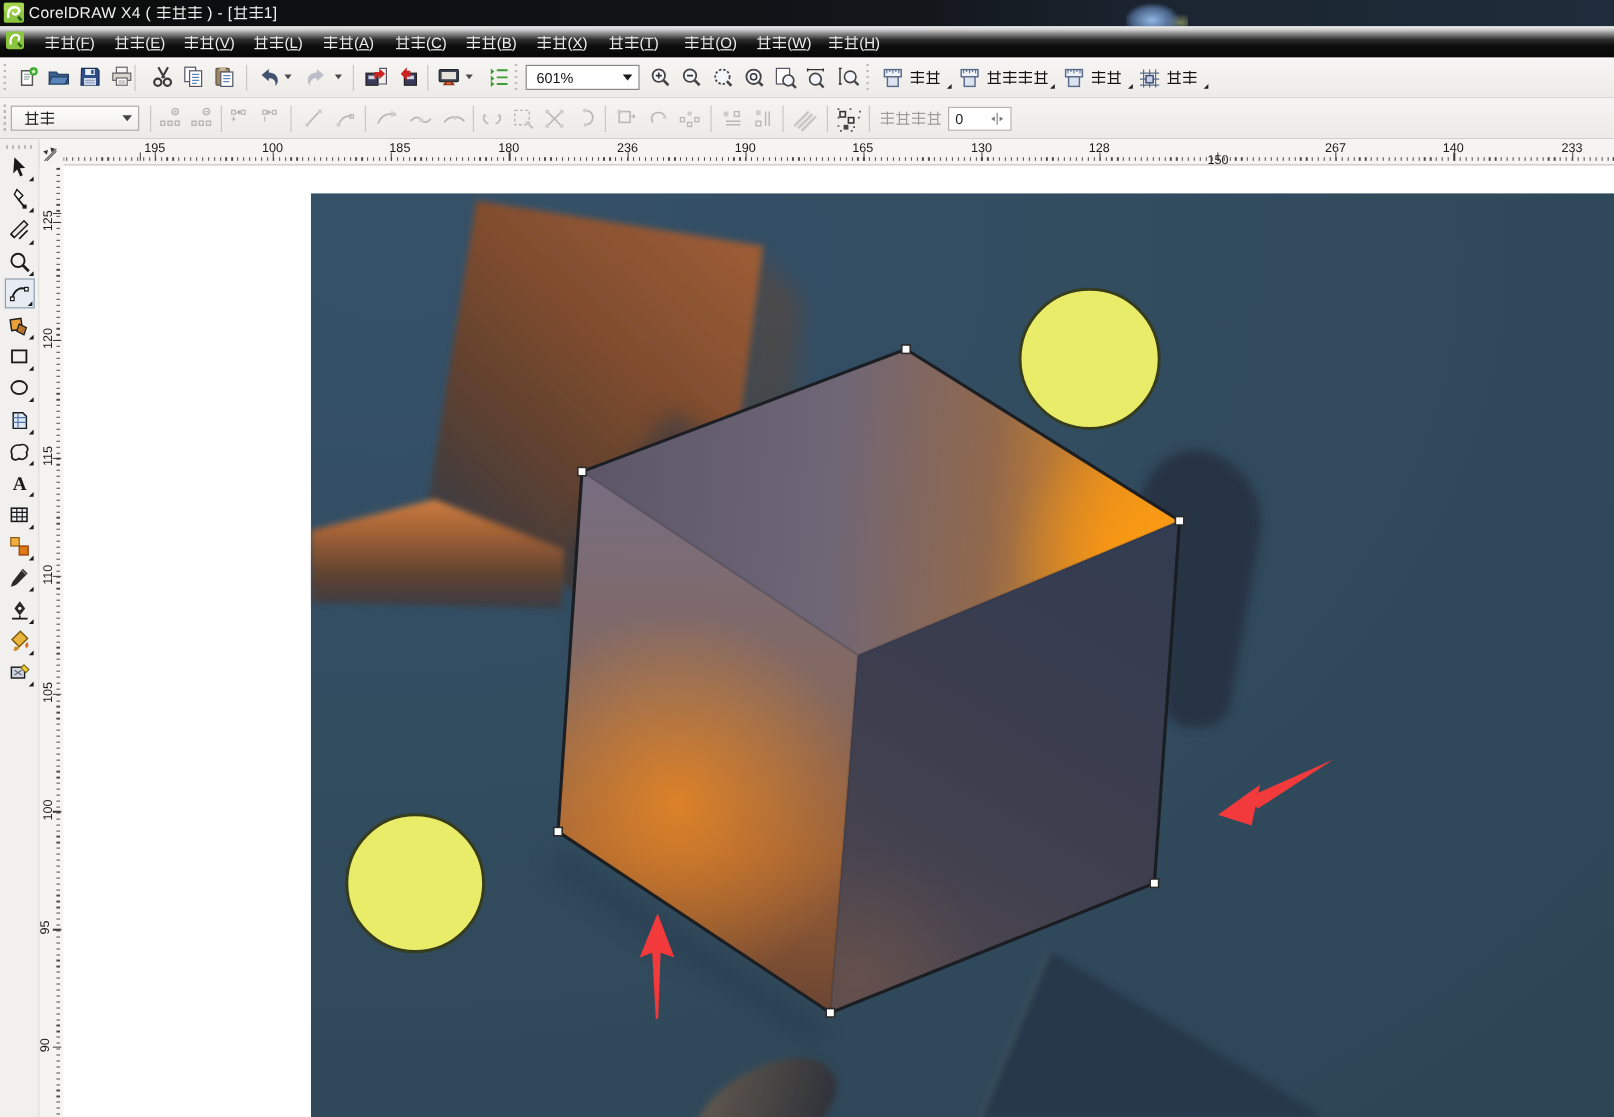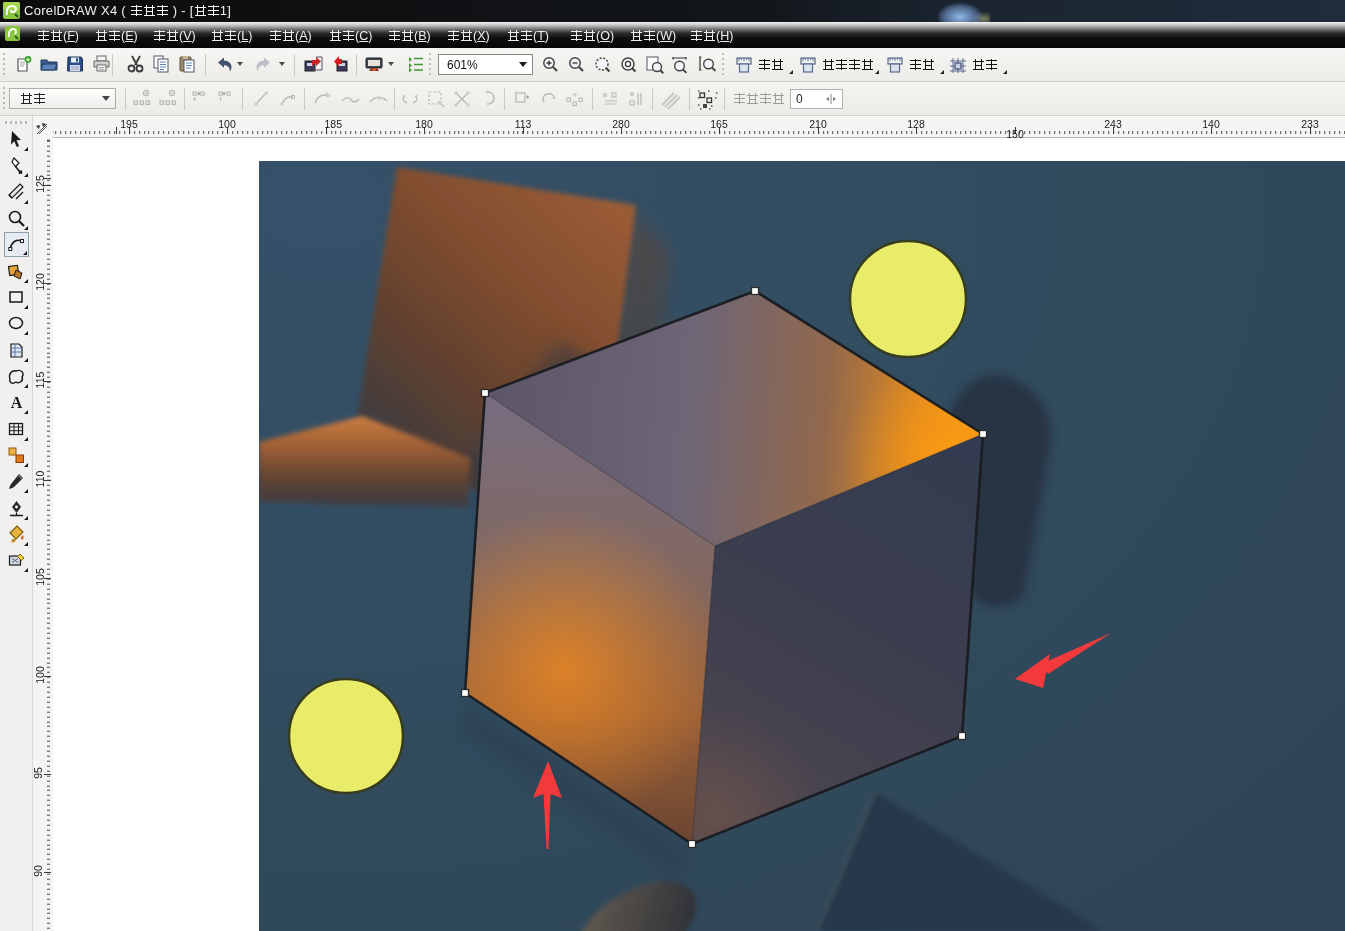--- a/index.html
+++ b/index.html
@@ -363,27 +363,27 @@
       <path d="M2 12 L12 2 M4 12 L12 4" stroke="#555" stroke-width="1"></path>
     </svg>
   </div>
 <div class="abs" id="hruler">
   <div class="abs" style="left:0;top:15px;width:100%;height:3px;background:repeating-linear-gradient(to right,#4a4a46 0 1px,transparent 1px 4.92px);background-position:2.2px 0"></div>
   <div class="abs" style="left:0;top:11px;width:100%;height:7px;background:repeating-linear-gradient(to right,#3a3a36 0 1px,transparent 1px 98.4px);background-position:76px 0"></div>
   <span class="rnum" style="left:60px;top:2px;width:32px;text-align:center">195</span>
   <span class="rnum" style="left:158px;top:2px;width:32px;text-align:center">100</span>
   <span class="rnum" style="left:257px;top:2px;width:32px;text-align:right">185</span>
   <span class="rnum" style="left:355px;top:2px;width:32px;text-align:center">180</span>
-  <span class="rnum" style="left:454px;top:2px;width:32px;text-align:center">113</span>
-  <span class="rnum" style="left:552px;top:2px;width:32px;text-align:center">280</span>
+  <span class="rnum" style="left:454px;top:2px;width:32px;text-align:center">236</span>
+  <span class="rnum" style="left:552px;top:2px;width:32px;text-align:center">190</span>
   <span class="rnum" style="left:650px;top:2px;width:32px;text-align:center">165</span>
-  <span class="rnum" style="left:749px;top:2px;width:32px;text-align:center">210</span>
+  <span class="rnum" style="left:749px;top:2px;width:32px;text-align:center">130</span>
   <span class="rnum" style="left:847px;top:2px;width:32px;text-align:center">128</span>
   <span class="rnum" style="left:946px;top:12px;width:32px;text-align:center">150</span>
-  <span class="rnum" style="left:1044px;top:2px;width:32px;text-align:center">243</span>
+  <span class="rnum" style="left:1044px;top:2px;width:32px;text-align:center">267</span>
   <span class="rnum" style="left:1142px;top:2px;width:32px;text-align:center">140</span>
   <span class="rnum" style="left:1241px;top:2px;width:32px;text-align:center">233</span>
 </div>
 <div class="abs" id="toolbox">
   <div class="abs" style="left:5px;top:5px;width:22px;height:3px;background:repeating-linear-gradient(to right,#b9b8b4 0 2px,transparent 2px 5px)"></div>
   <div class="tool" style="top:11px">
       <svg width="19" height="19" viewBox="0 0 19 19">
         <path d="M5 1 L14 10 L9.5 10.2 L12 16 L9.8 17 L7.3 11.2 L4 14.5 Z" fill="#1a1a1a"></path>
       </svg>
       <div class="fo"></div>

